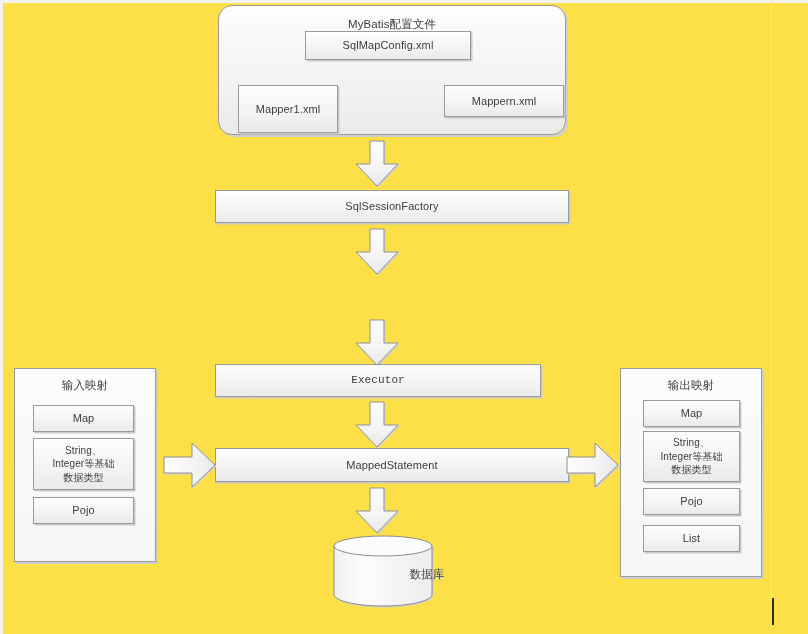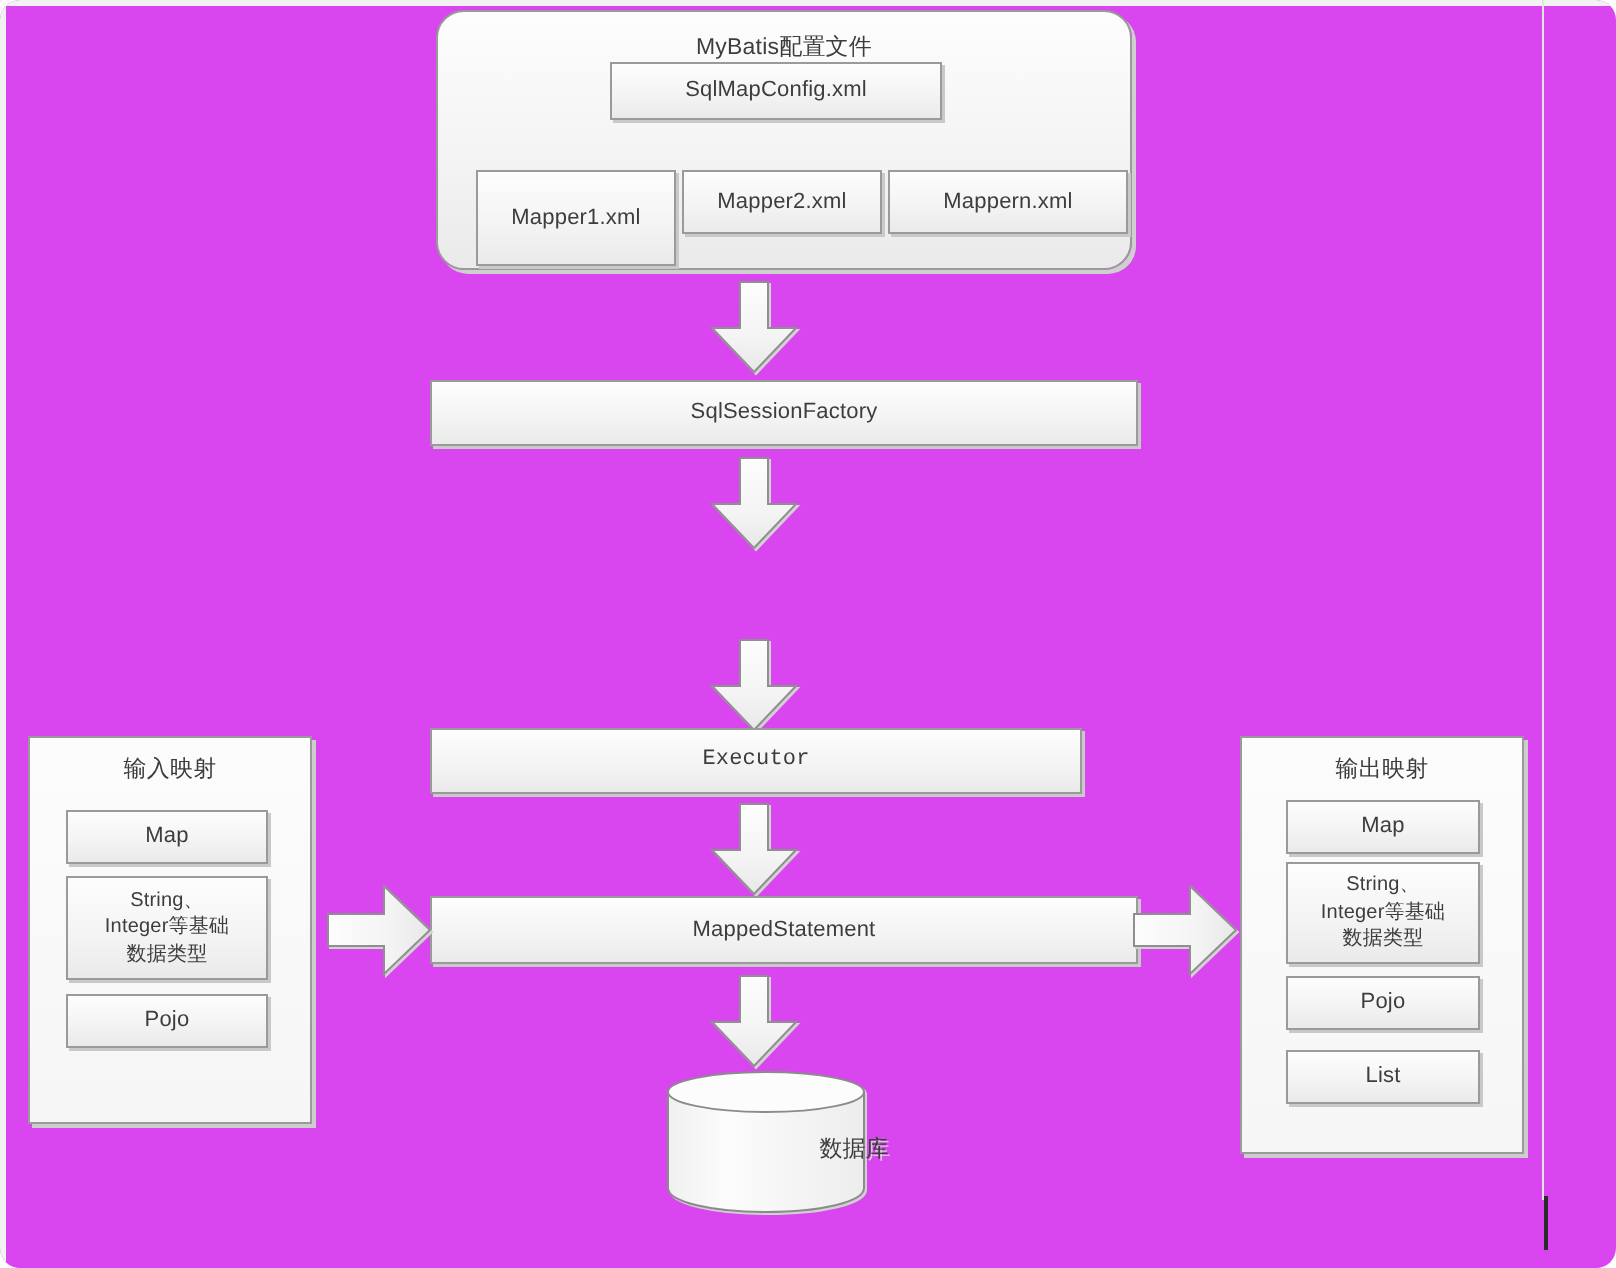--- a/index.html
+++ b/index.html
@@ -6,23 +6,22 @@
     margin: 0;
     padding: 0;
     background: #ffffff;
     font-family: "Liberation Sans", "DejaVu Sans", sans-serif;
   }
 
   #canvas {
     position: relative;
     width: 808px;
     height: 634px;
-    background: #d946ef;
+    background: #fde047;
     overflow: hidden;
-    border-radius: 10px;
   }
 
   
   .sheet-edge {
     position: absolute;
     left: 0; top: 0;
     width: 808px; height: 634px;
     border-top: 3px solid #f2f2f2;
     border-left: 3px solid #f2f2f2;
     box-sizing: border-box;
@@ -149,21 +148,20 @@
   <div class="page-right-rule"></div>
   <div class="text-caret"></div>
 
   <div class="box rounded" style="left:218px; top:5px; width:348px; height:130px; display:block;">
     <div class="container-title" style="top:11px;">MyBatis配置文件</div>
   </div>
 
   <div class="box" style="left:305px; top:31px; width:166px; height:29px;">SqlMapConfig.xml</div>
 
   <div class="box" style="left:238px; top:85px; width:100px; height:48px;">Mapper1.xml</div>
-  <div class="box" style="left:341px; top:85px; width:100px; height:32px;">Mapper2.xml</div>
   <div class="box" style="left:444px; top:85px; width:120px; height:32px;">Mappern.xml</div>
 
   <div class="arrow-down" style="left:354px; top:140px;">
     <svg width="46" height="48" viewBox="0 0 46 48">
       <polygon class="arrow-poly" points="16,1 30,1 30,24 44,24 23,46 2,24 16,24"></polygon>
     </svg>
   </div>
 
   <div class="box" style="left:215px; top:190px; width:354px; height:33px;">SqlSessionFactory</div>
 

